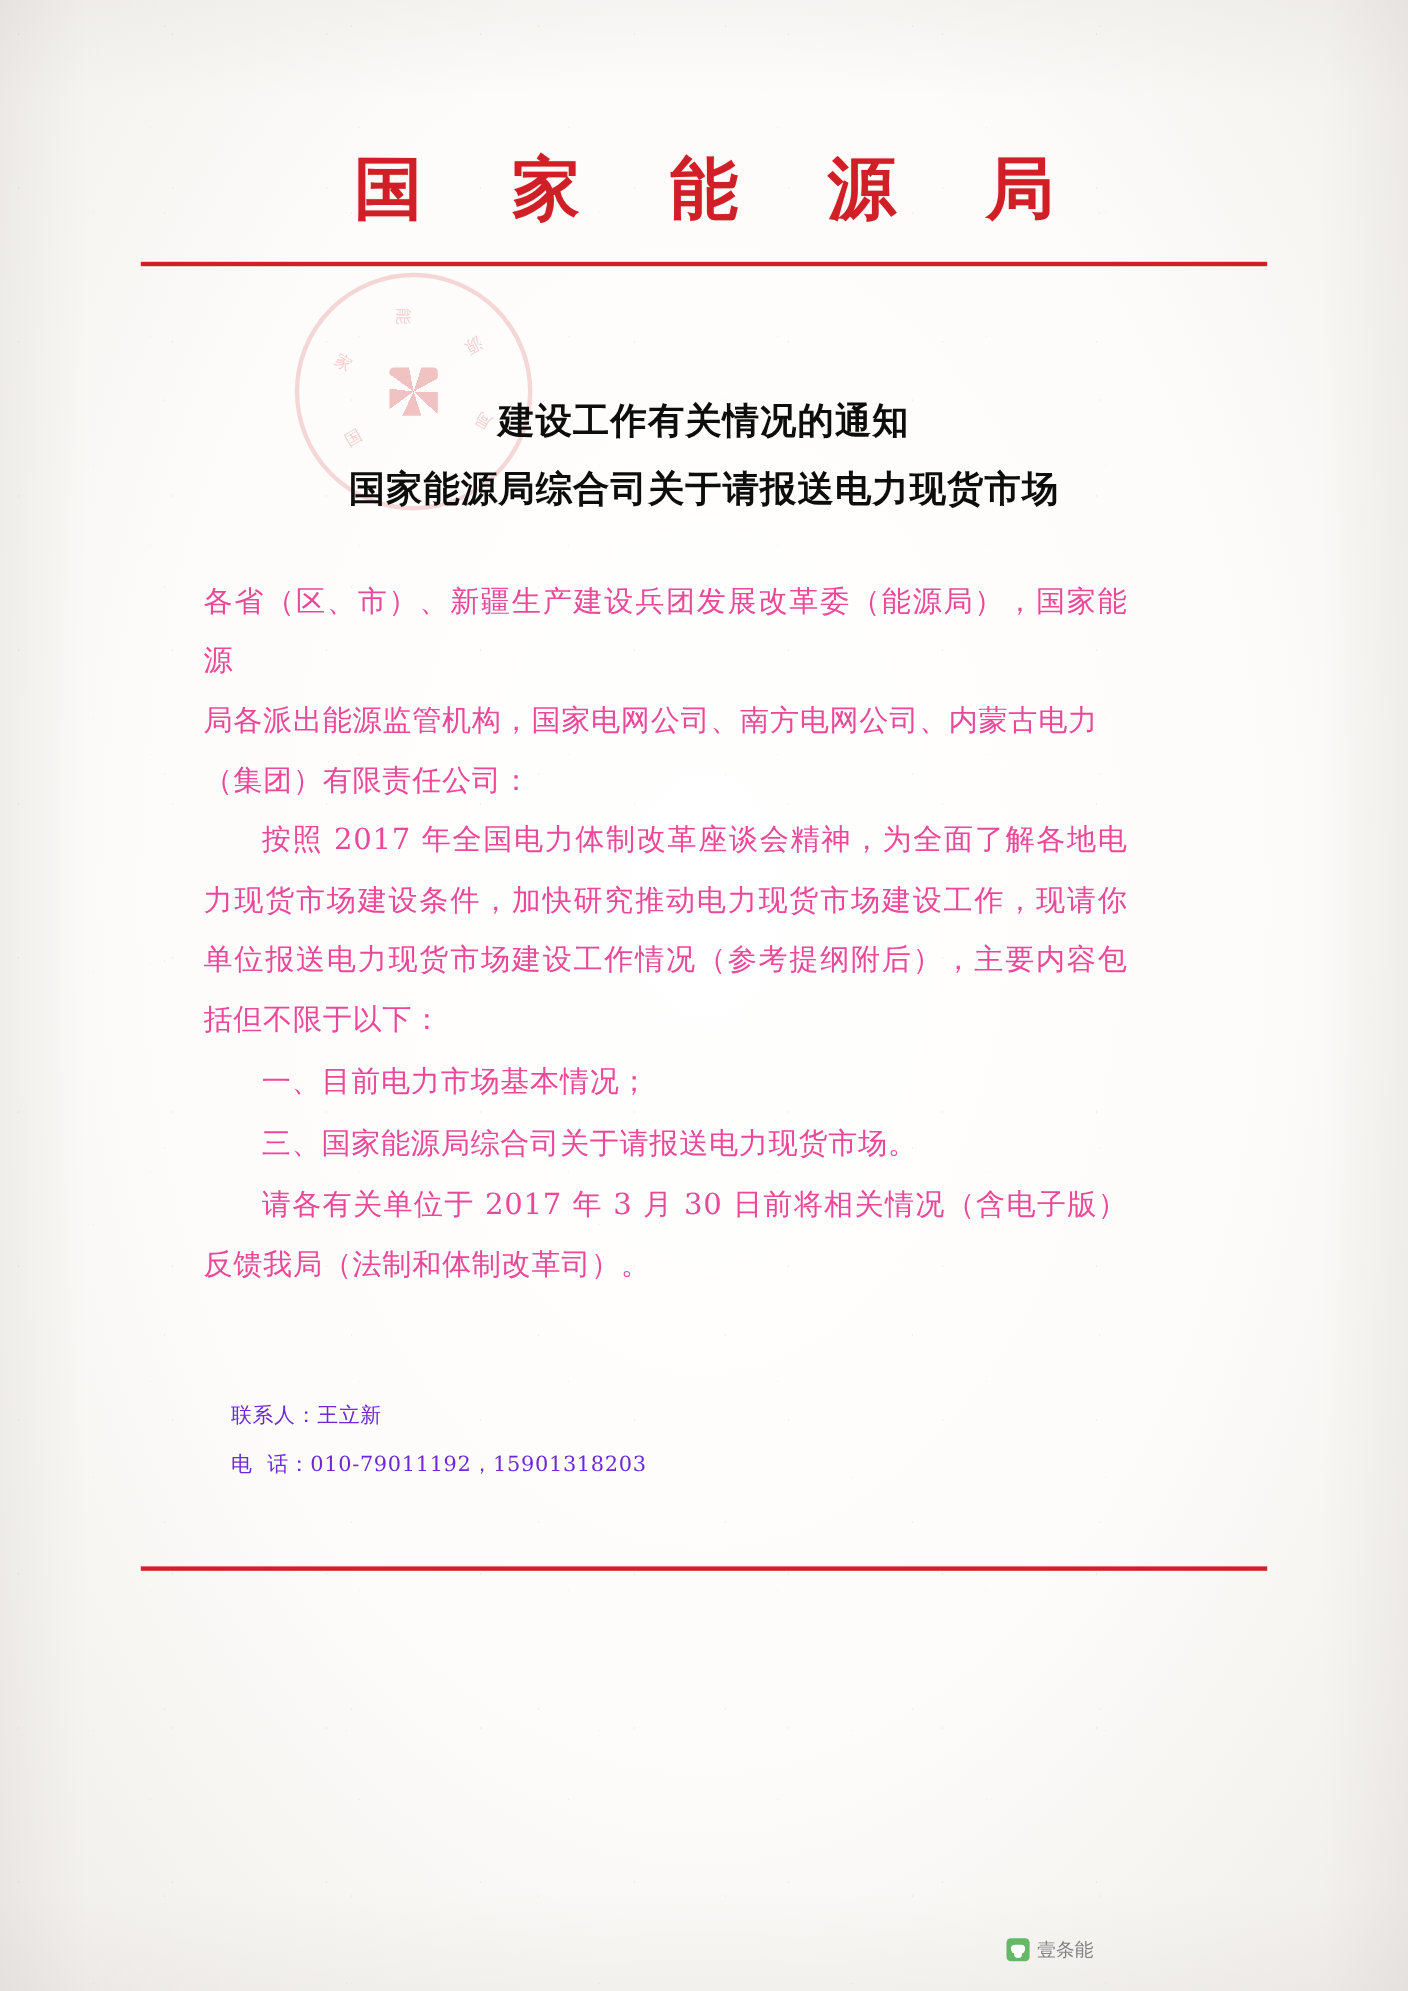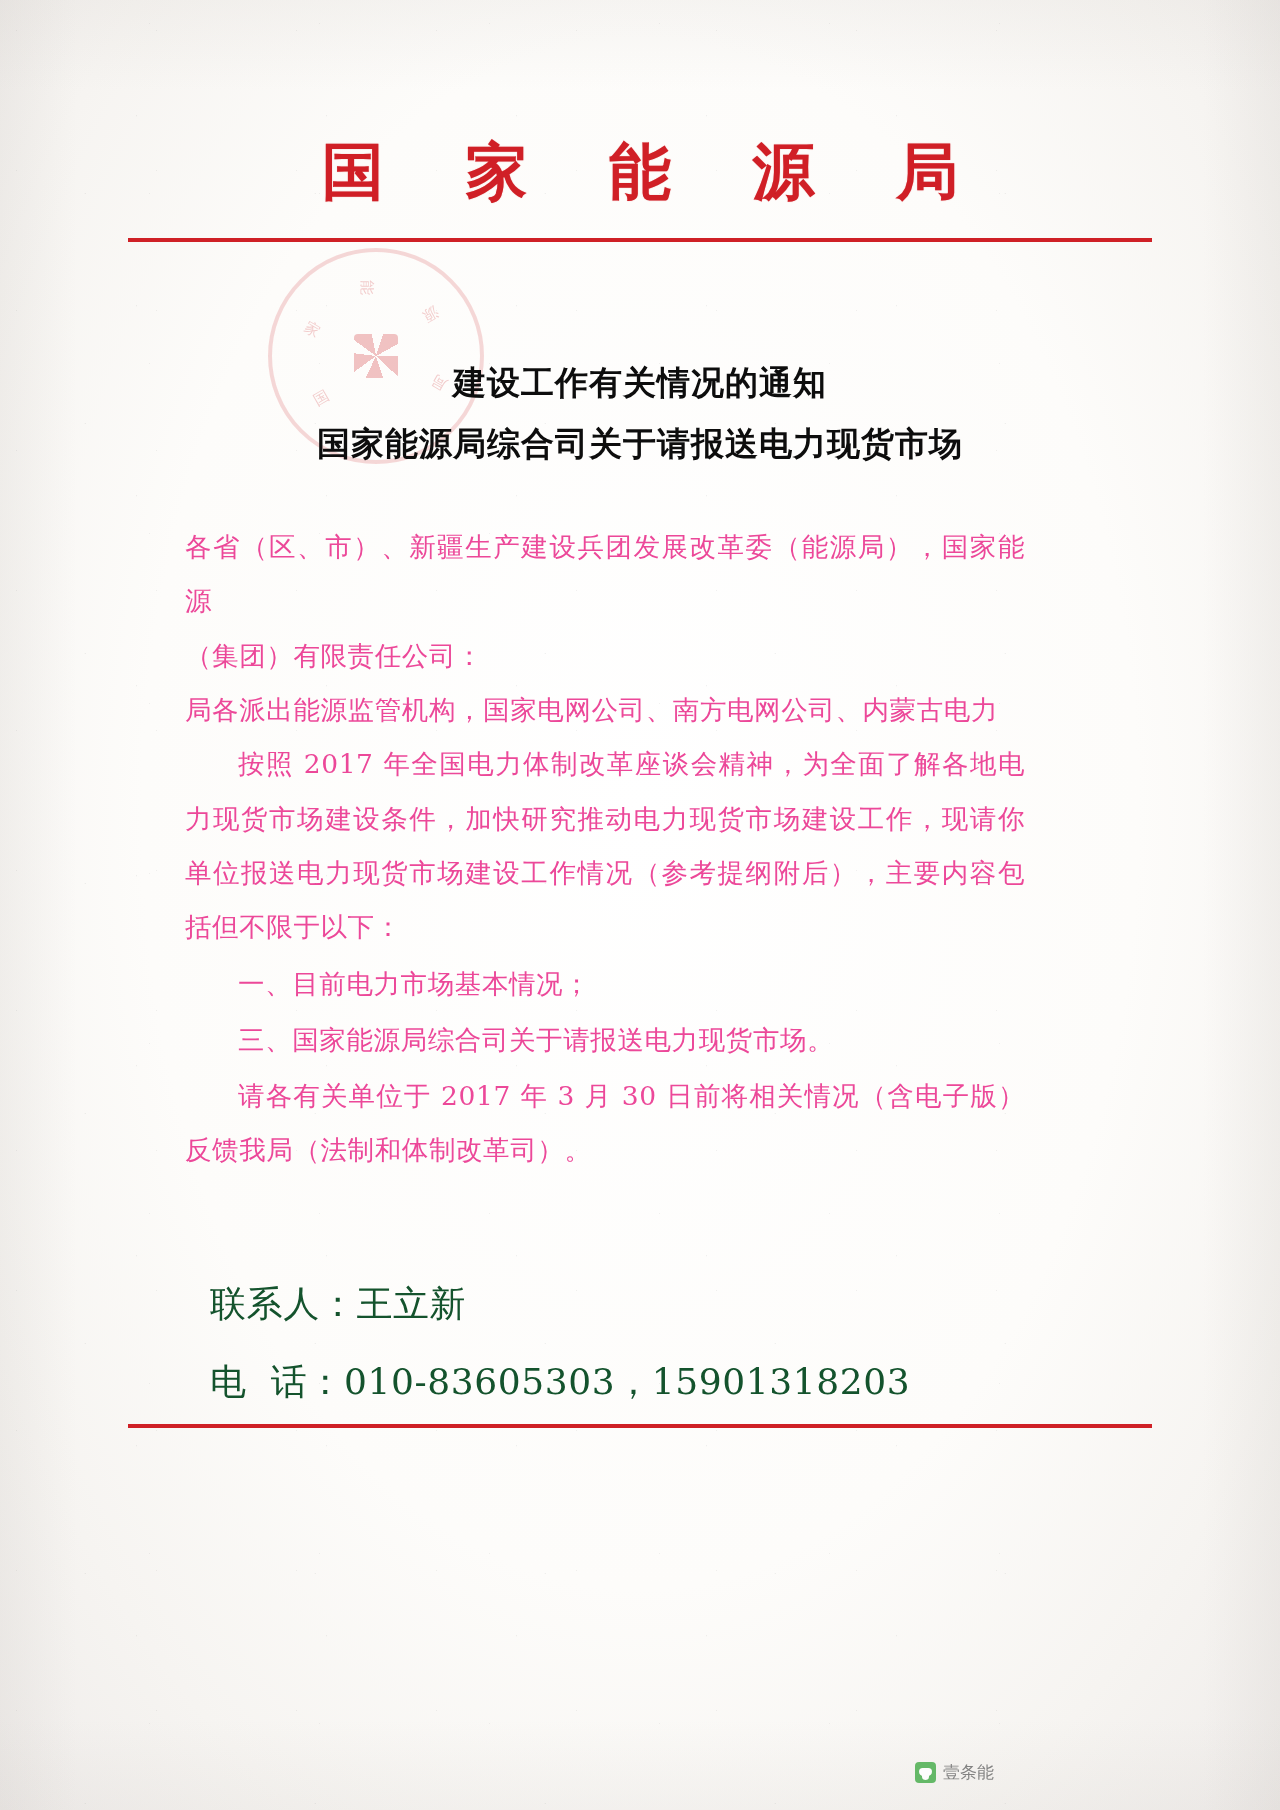--- a/index.html
+++ b/index.html
@@ -156,22 +156,22 @@
   }
   .para.tight {
     margin-bottom: 0;
   }
 
   .contact-block {
     position: absolute;
     left: 210px;
     top: 1268px;
     width: 800px;
-    color: #14532d;
-    font-size: 36px;
+    color: #6d28d9;
+    font-size: 19px;
     line-height: 2.0;
     letter-spacing: 0.6px;
   }
   .contact-line {
     margin: 0 0 6px 0;
     white-space: pre;
   }
 
   
   .wm-badge {
@@ -251,34 +251,34 @@
 
   <div class="doc-title">
     <div>建设工作有关情况的通知</div>
     <div>国家能源局综合司关于请报送电力现货市场</div>
   </div>
 
   <div class="body-block">
 
     <div class="addressee">
       <p class="para tight">各省（区、市）、新疆生产建设兵团发展改革委（能源局），国家能源</p>
+      <p class="para tight">局各派出能源监管机构，国家电网公司、南方电网公司、内蒙古电力</p>
       <p class="para tight">（集团）有限责任公司：</p>
-      <p class="para tight">局各派出能源监管机构，国家电网公司、南方电网公司、内蒙古电力</p>
     </div>
 
     <p class="para indent">按照 2017 年全国电力体制改革座谈会精神，为全面了解各地电力现货市场建设条件，加快研究推动电力现货市场建设工作，现请你单位报送电力现货市场建设工作情况（参考提纲附后），主要内容包括但不限于以下：</p>
     <p class="para indent">一、目前电力市场基本情况；</p>
     <p class="para indent">三、国家能源局综合司关于请报送电力现货市场。</p>
     <p class="para indent">请各有关单位于 2017 年 3 月 30 日前将相关情况（含电子版）反馈我局（法制和体制改革司）。</p>
 
   </div>
 
   <div class="contact-block">
     <p class="contact-line">联系人：王立新</p>
-    <p class="contact-line">电  话：010-83605303，15901318203</p>
+    <p class="contact-line">电  话：010-79011192，15901318203</p>
   </div>
 
   <div class="rule-bottom"></div>
 
   <div class="wm-badge">
     <span class="wm-icon"></span>
     <span>壹条能</span>
   </div>
 
   <div class="speckle"></div>

